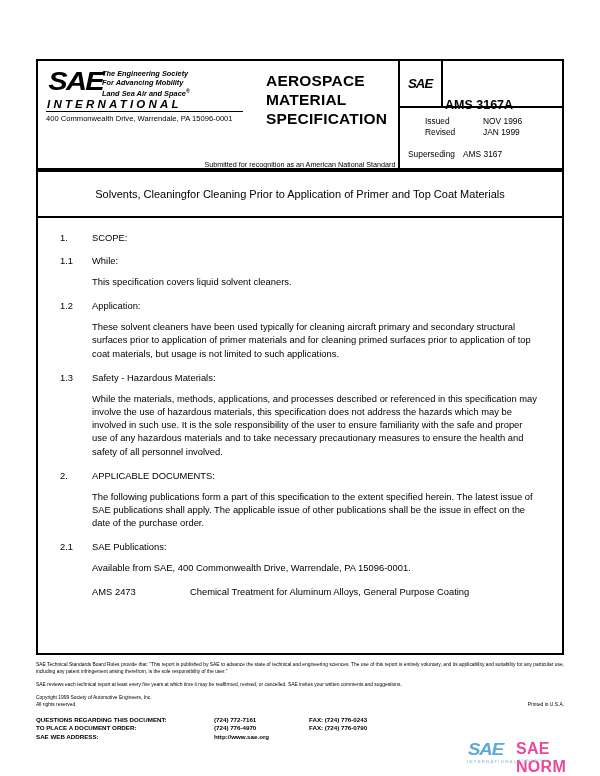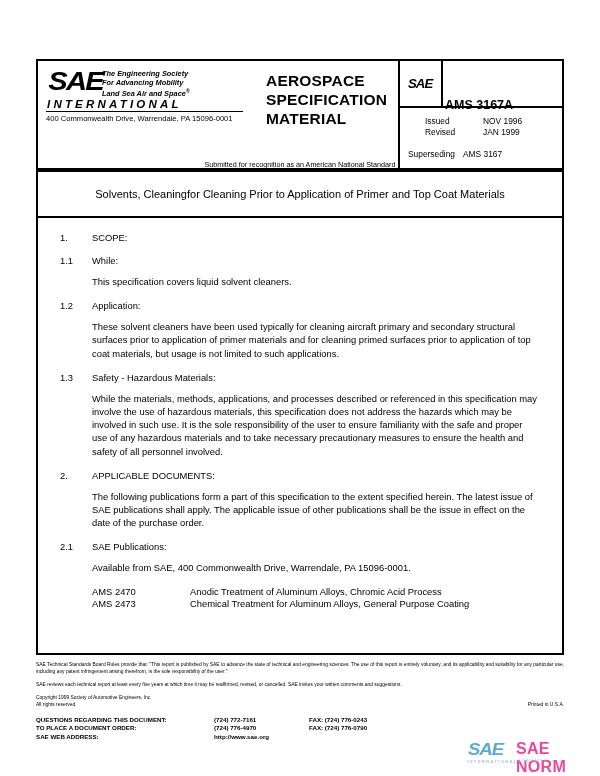--- a/index.html
+++ b/index.html
@@ -318,22 +318,22 @@
             <div>For Advancing Mobility</div>
             <div><span>Land Sea Air and Space</span><span class="reg">®</span></div>
           </div>
         </div>
         <div class="sae-international">INTERNATIONAL</div>
         <div class="sae-address">400 Commonwealth Drive, Warrendale, PA 15096-0001</div>
       </div>
 
       <div class="hdr-mid">
         <div class="ams-title">AEROSPACE</div>
+        <div class="ams-title">MATERIAL</div>
         <div class="ams-title">SPECIFICATION</div>
-        <div class="ams-title">MATERIAL</div>
       </div>
 
       <div class="hdr-right">
         <div class="hdr-right-top">
           <div class="sae-small-logo">
             <span>SAE</span>
           </div>
           <div class="doc-number">AMS 3167A</div>
         </div>
         <div class="hdr-right-bot">
@@ -393,24 +393,20 @@
     <div class="para">The following publications form a part of this specification to the extent specified herein. The latest issue of SAE publications shall apply. The applicable issue of other publications shall be the issue in effect on the date of the purchase order.</div>
 
     <div class="sec-head">
       <div class="num sub">2.1</div>
       <div class="txt">SAE Publications:</div>
     </div>
     <div class="para">Available from SAE, 400 Commonwealth Drive, Warrendale, PA 15096-0001.</div>
 
     <div class="ref-list">
       <div class="ref-row">
-        <div class="ref-id">AMS 2470</div>
-        <div class="ref-title">Anodic Treatment of Aluminum Alloys, Chromic Acid Process</div>
-      </div>
-      <div class="ref-row">
         <div class="ref-id">AMS 2473</div>
         <div class="ref-title">Chemical Treatment for Aluminum Alloys, General Purpose Coating</div>
       </div>
     </div>
 
   </div>
 
   <div class="footer">
     <div class="disclaimer">SAE Technical Standards Board Rules provide that: "This report is published by SAE to advance the state of technical and engineering sciences.  The use of this report is entirely voluntary, and its applicability and suitability for any particular use, including any patent infringement arising therefrom, is the sole responsibility of the user."</div>
     <div class="review-line">SAE reviews each technical report at least every five years at which time it may be reaffirmed, revised, or cancelled. SAE invites your written comments and suggestions.</div>

